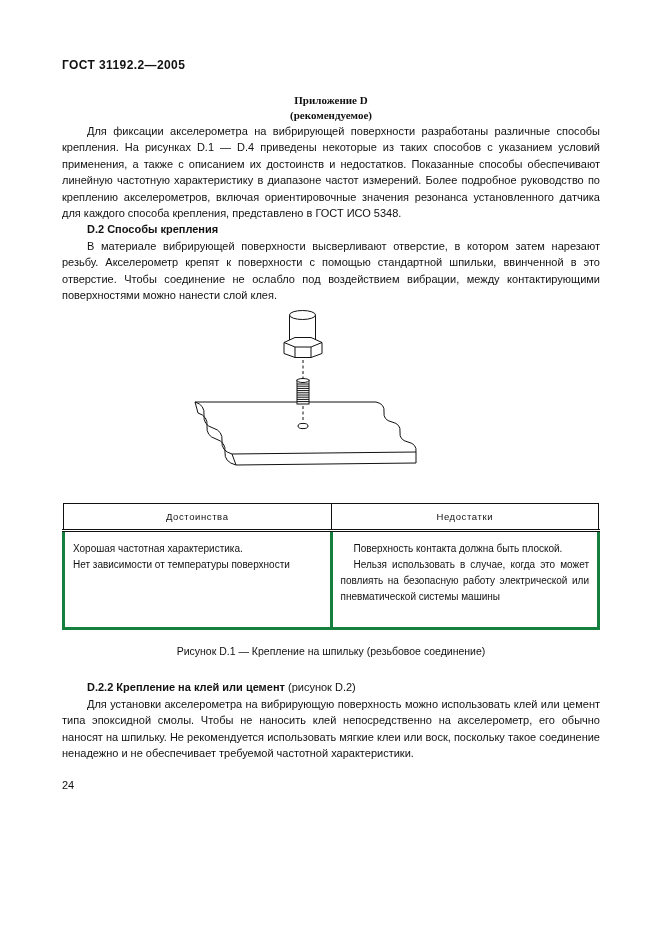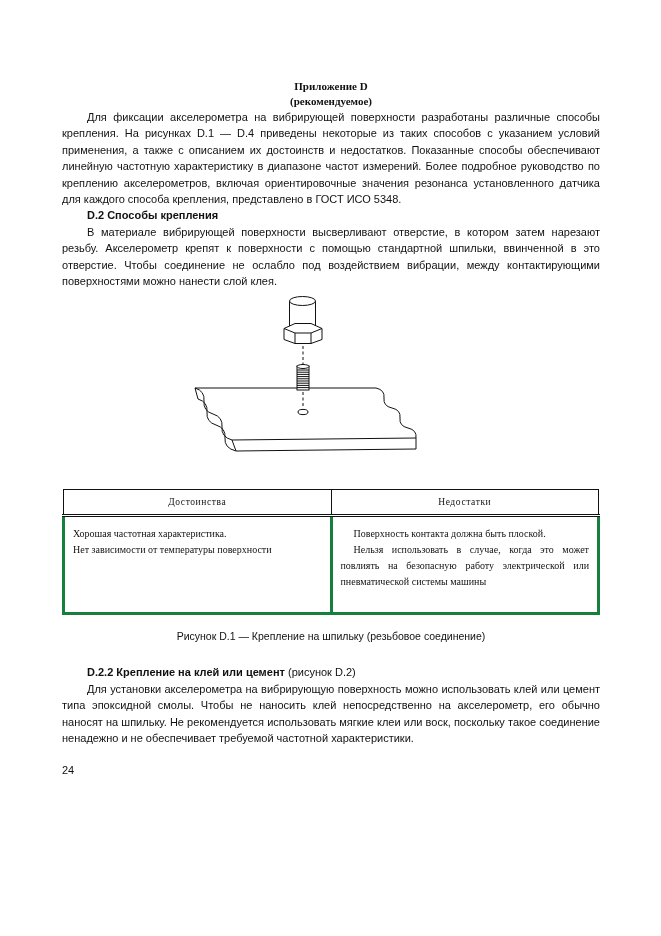--- a/index.html
+++ b/index.html
@@ -21,21 +21,20 @@
   .heading .suffix{font-weight:normal;}
   .para{text-align:justify;text-indent:25px;margin:0;}
   .d1-heading{margin-top:27px;}
   .figure-wrap{margin-top:4px;margin-left:130px;width:240px;height:172px;}
   .figure-wrap svg{display:block;}
   table.adv-table{
     margin-top:24px;
     width:538px;
     border-collapse:collapse;
     table-layout:fixed;
-    font-family:Liberation Serif, serif;
   }
   table.adv-table th{
     border:1px solid #111;
     border-bottom:3px double #111;
     font-size:9.5px;font-weight:normal;
     letter-spacing:0.6px;
     padding:7px 4px;
     text-align:center;
   }
   table.adv-table td{
@@ -53,20 +52,21 @@
   .page-number{margin-top:17px;font-size:11px;}
   .diagram-line{stroke:#111;stroke-width:1;fill:none;}
   .diagram-fill{stroke:#111;stroke-width:1;fill:#fff;}
 </style>
 </head>
 <body>
 
 <div class="page">
   <div class="content">
 
+    <div class="std-header">ГОСТ 31192.2—2005</div>
 
     <div class="appendix">
       <div>Приложение D</div>
       <div>(рекомендуемое)</div>
     </div>
 
 
     <div class="body-text">
       <p class="para">Для фиксации акселерометра на вибрирующей поверхности разработаны различные способы крепления. На рисунках D.1 — D.4 приведены некоторые из таких способов с указанием условий применения, а также с описанием их достоинств и недостатков. Показанные способы обеспечивают линейную частотную характеристику в диапазоне частот измерений. Более подробное руководство по креплению акселерометров, включая ориентировочные значения резонанса установленного датчика для каждого способа крепления, представлено в ГОСТ ИСО 5348.</p>
 

